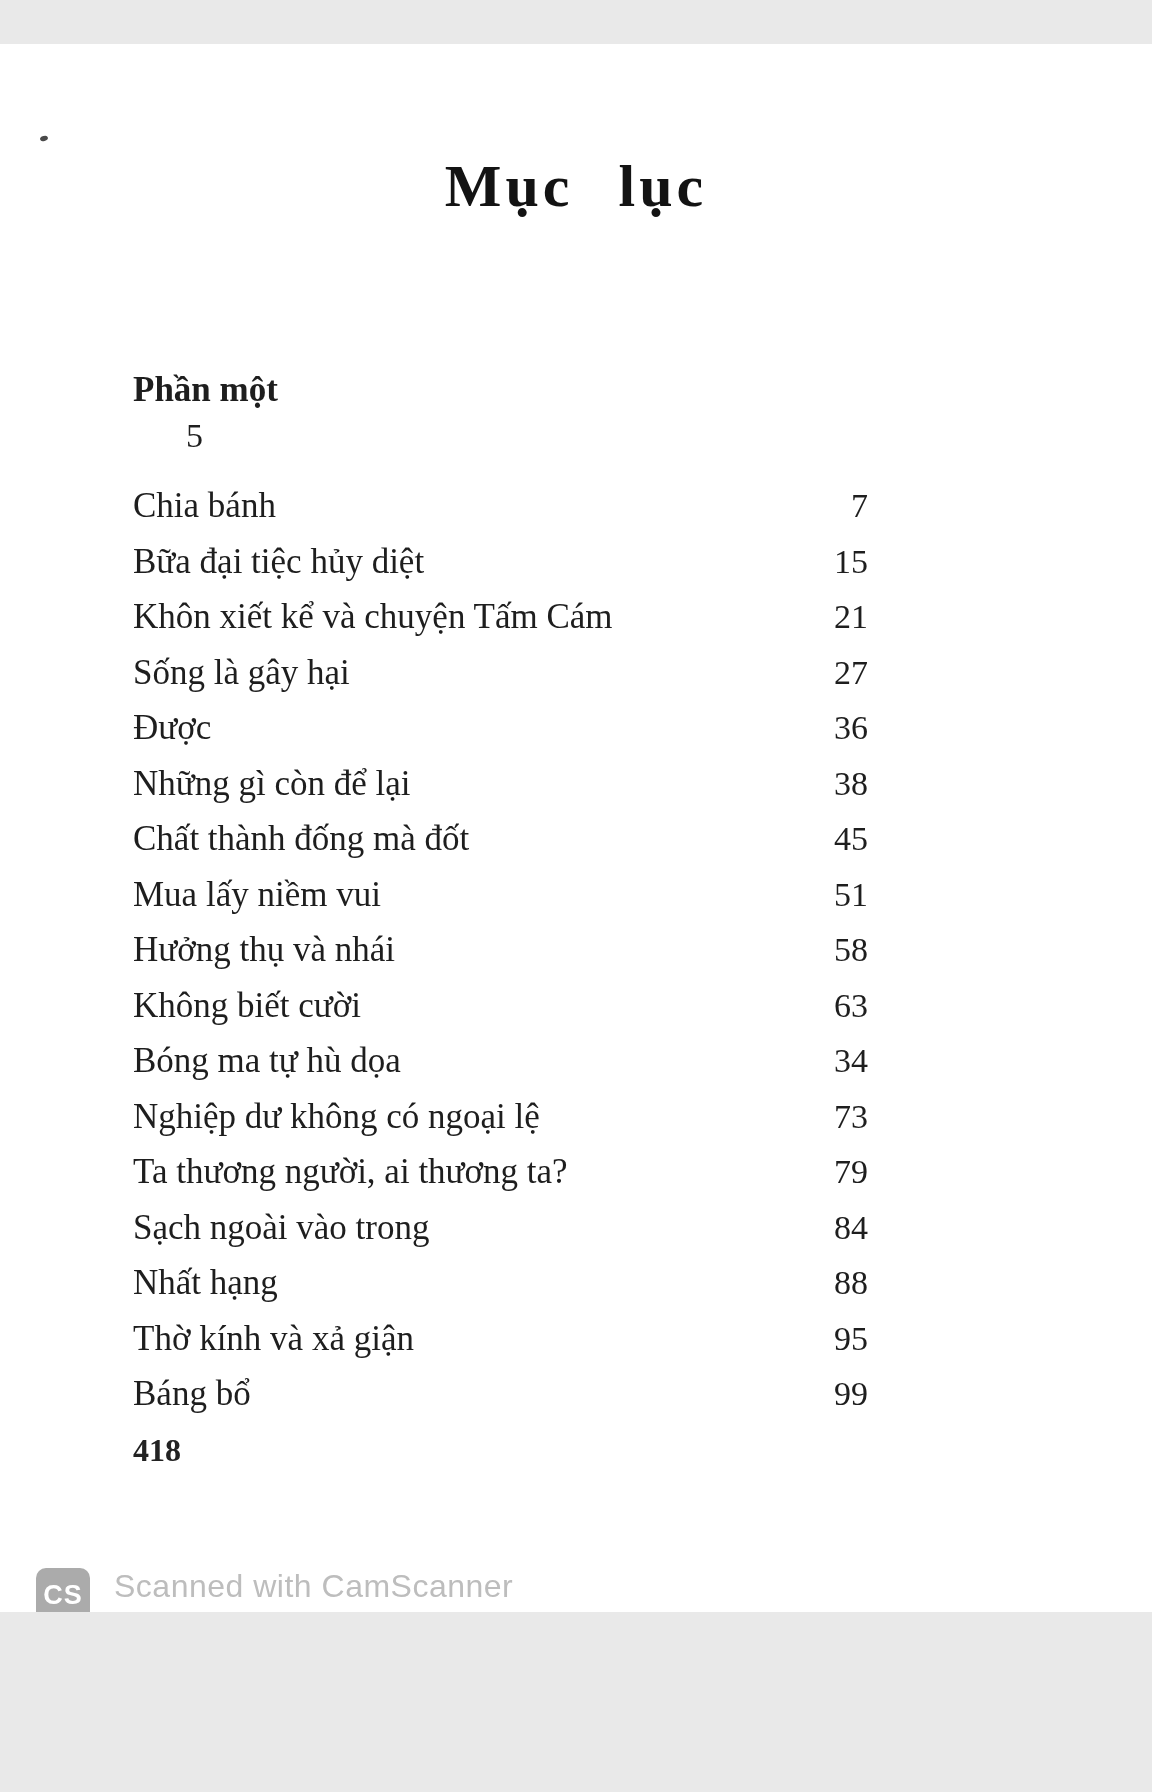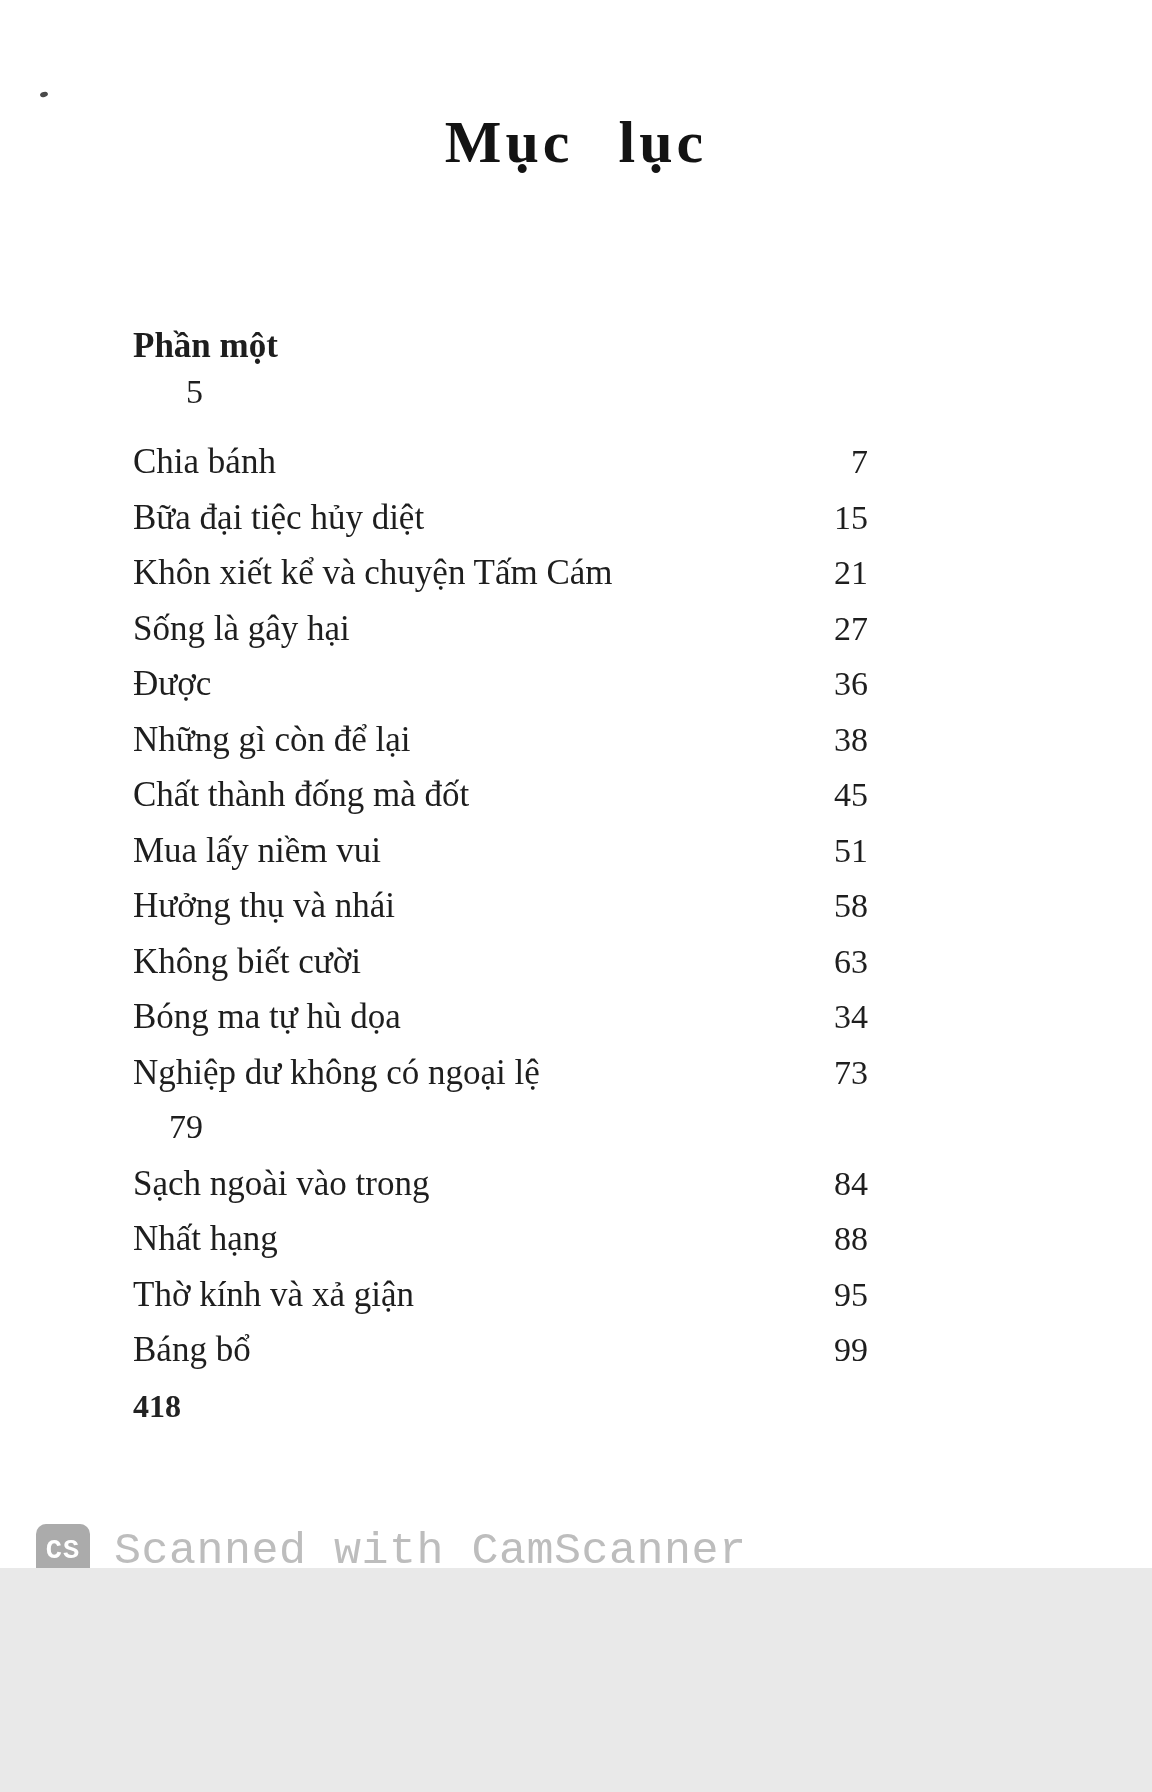--- a/index.html
+++ b/index.html
@@ -8,20 +8,21 @@
     background: #e9e9e9;
   }
   .page {
     position: relative;
     width: 1152px;
     height: 1568px;
     background: #ffffff;
     overflow: hidden;
     font-family: "Liberation Serif", "DejaVu Serif", serif;
     color: #1e1e1e;
+    margin-top: 44px;
   }
   .scan-dot {
     position: absolute;
     left: 40px;
     top: 92px;
     width: 8px;
     height: 5px;
     background: #4a4a4a;
     border-radius: 50%;
     transform: rotate(-15deg);
@@ -84,39 +85,39 @@
     top: 1388px;
     font-size: 32px;
     font-weight: 700;
     color: #222;
   }
   .scanner-bar {
     position: absolute;
     left: 36px;
     top: 1524px;
     display: flex;
-    align-items: center;
+    align-items: flex-start;
     gap: 24px;
-    font-family: Liberation Mono, monospace;
+    font-family: Liberation Sans, sans-serif;
   }
   .cs-logo {
     width: 54px;
     height: 54px;
     border-radius: 10px;
     background: #ababab;
     color: #ffffff;
     font-weight: 700;
     font-size: 27px;
     display: flex;
     align-items: center;
     justify-content: center;
     letter-spacing: 1px;
   }
   .scanner-label {
-    font-size: 45px;
+    font-size: 32px;
     color: #bdbdbd;
     letter-spacing: 0.5px;
   }
 </style>
 </head>
 <body>
 
 <div class="page">
 
   <div class="scan-dot"></div>
@@ -173,20 +174,21 @@
         </div>
         <div class="row">
           <span class="entry-title">Bóng ma tự hù dọa</span>
           <span class="entry-page">34</span>
         </div>
         <div class="row">
           <span class="entry-title">Nghiệp dư không có ngoại lệ</span>
           <span class="entry-page">73</span>
         </div>
         <div class="row">
+          <span class="entry-title">Ta thương người, ai thương ta?</span>
           <span class="entry-page">79</span>
         </div>
         <div class="row">
           <span class="entry-title">Sạch ngoài vào trong</span>
           <span class="entry-page">84</span>
         </div>
         <div class="row">
           <span class="entry-title">Nhất hạng</span>
           <span class="entry-page">88</span>
         </div>

